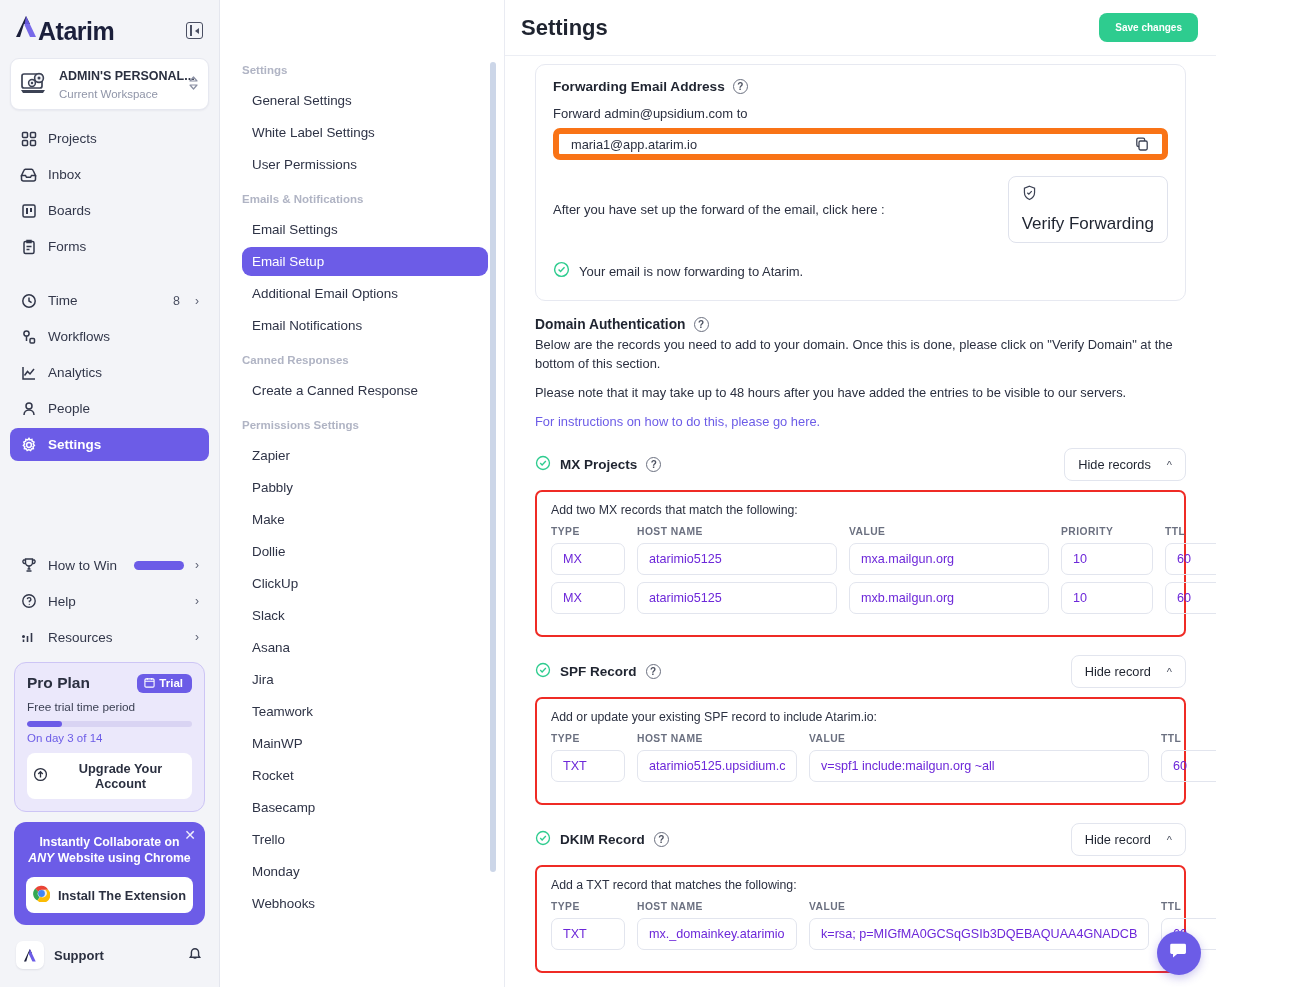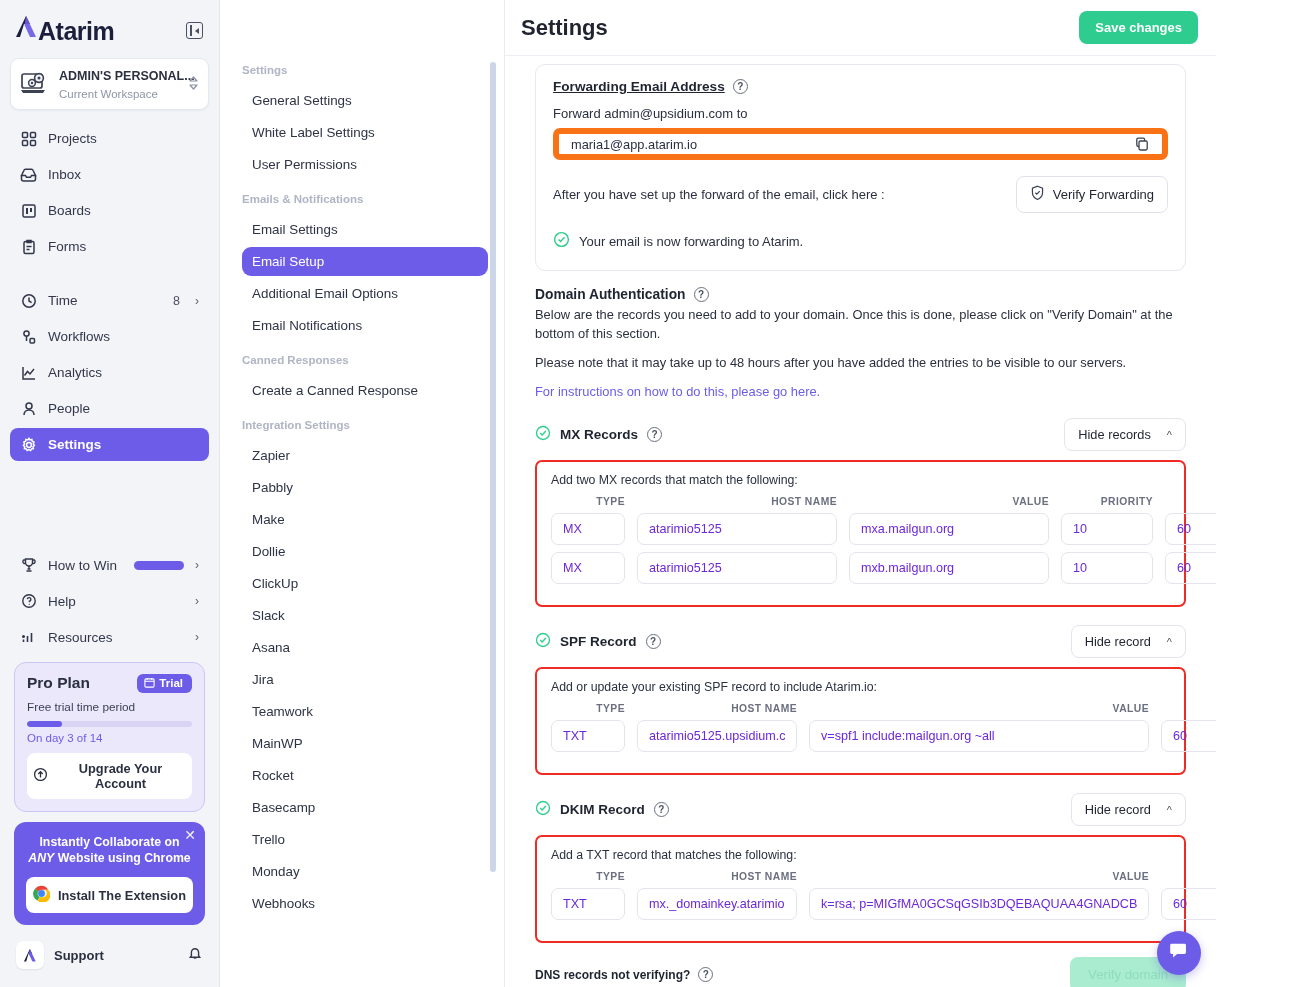--- a/index.html
+++ b/index.html
@@ -155,56 +155,56 @@
   .main { flex: 1; height: 987px; position: relative; background: #fff; overflow: hidden; }
   .topbar {
     position: absolute; top: 0; left: 0; right: 0; height: 56px;
     border-bottom: 1px solid #eceef4; background: #fff;
     display: flex; align-items: center; justify-content: space-between;
     padding: 0 18px 0 16px; z-index: 5;
   }
   .page-title { font-size: 22px; font-weight: bold; color: #1f2430; }
   .save-btn {
     background: #2ecc8f; color: #fff; border: none; border-radius: 8px;
-    padding: 9px 16px; font-size: 13px; font-weight: bold; cursor: pointer;
+    padding: 9px 16px; font-size: 10px; font-weight: bold; cursor: pointer;
     font-family: inherit;
   }
 
   .content {
     position: absolute; top: 56px; left: 0; right: 0; bottom: 0;
     padding: 8px 30px 0 30px; overflow: hidden;
   }
 
   .fw-card {
     border: 1px solid #e7e9f1; border-radius: 10px; padding: 14px 17px 18px 17px;
     margin-bottom: 16px;
   }
   .lbl-row { display: flex; align-items: center; gap: 8px; }
-  .strong-lbl { font-size: 13.6px; font-weight: bold; color: #1f2430; text-decoration: underline; }
+  .strong-lbl { font-size: 13.6px; font-weight: bold; color: #1f2430; }
   .qmark {
     width: 15px; height: 15px; border: 1.3px solid #6b7080; border-radius: 50%;
     font-size: 10px; color: #4c5160; display: inline-flex; align-items: center;
     justify-content: center; cursor: pointer; flex: 0 0 15px; font-weight: bold;
   }
   .fw-sub { font-size: 13px; color: #2b3040; margin: 12px 0 7px 0; }
   .input-wrap {
     position: relative; border: 6px solid #f97316; border-radius: 7px;
     height: 32px; display: flex; align-items: center; padding: 0 12px;
   }
   .input-wrap input {
     border: none; outline: none; flex: 1; font-size: 12.8px; color: #2b3040;
     font-family: inherit; background: transparent;
   }
   .copy-ico { cursor: pointer; display:flex; align-items:center; }
   .fw-mid { display: flex; align-items: center; justify-content: space-between; margin-top: 16px; }
   .fw-mid-txt { font-size: 13px; color: #2b3040; }
   .verify-fwd {
     border: 1px solid #dfe2ec; border-radius: 8px; background: #fff;
-    padding: 8px 13px; font-size: 13px; color: #1f2430; cursor: pointer;
-    display: flex; align-items: center; gap: 8px; font-family: inherit;
+    padding: 8px 13px; font-size: 17px; color: #1f2430; cursor: pointer;
+    display: flex; align-items: flex-start; gap: 8px; font-family: inherit; flex-direction: column;
   }
   .fw-ok { display: flex; align-items: center; gap: 9px; margin-top: 18px; }
   .fw-ok-txt { font-size: 13px; color: #2b3040; }
 
   .sec-title { font-size: 13.8px; font-weight: bold; color: #1f2430; }
   .body-txt { font-size: 12.9px; color: #2b3040; line-height: 1.45; margin-top: 4px; }
   .body-txt.sp { margin-top: 11px; }
   .link-txt { font-size: 12.9px; color: #6c5ce7; margin-top: 11px; cursor: pointer; display:inline-block; }
 
   .rec-head { display: flex; align-items: center; justify-content: space-between; margin-top: 18px; }
@@ -220,21 +220,21 @@
   .rec-box {
     border: 2.5px solid #ef2b25; border-radius: 7px;
     padding: 11px 14px 14px 14px; margin-top: 9px;
   }
   .rec-note { font-size: 12.3px; color: #2b3040; margin-bottom: 9px; }
   .rec-grid { display: grid; gap: 0 12px; }
   .rec-grid.mx { grid-template-columns: 74px 200px 200px 92px 110px; }
   .rec-grid.txt { grid-template-columns: 74px 160px 340px 110px; }
   .col-head {
     font-size: 10.3px; font-weight: bold; color: #6b7080;
-    letter-spacing: .45px; padding-bottom: 6px; text-align: right;
+    letter-spacing: .45px; padding-bottom: 6px;
   }
   .cell {
     border: 1px solid #e2e5ee; border-radius: 7px; height: 32px;
     display: flex; align-items: center; padding: 0 11px; margin-bottom: 7px;
     overflow: hidden;
   }
   .cell input {
     border: none; outline: none; width: 100%; font-size: 12.6px; color: #6d28d9;
     font-family: inherit; background: transparent;
   }
@@ -509,21 +509,21 @@
 
       <div class="sub-head">Emails &amp; Notifications</div>
       <div class="sub-item">Email Settings</div>
       <div class="sub-item active">Email Setup</div>
       <div class="sub-item">Additional Email Options</div>
       <div class="sub-item">Email Notifications</div>
 
       <div class="sub-head">Canned Responses</div>
       <div class="sub-item">Create a Canned Response</div>
 
-      <div class="sub-head">Integration Settings</div>
+      <div class="sub-head">Permissions Settings</div>
       <div class="sub-item">Zapier</div>
       <div class="sub-item">Pabbly</div>
       <div class="sub-item">Make</div>
       <div class="sub-item">Dollie</div>
       <div class="sub-item">ClickUp</div>
       <div class="sub-item">Slack</div>
       <div class="sub-item">Asana</div>
       <div class="sub-item">Jira</div>
       <div class="sub-item">Teamwork</div>
       <div class="sub-item">MainWP</div>
@@ -595,21 +595,21 @@
 
       <section>
         <div class="rec-head">
           <span class="rec-head-l">
             <span>
               <svg width="16" height="16" viewBox="0 0 18 18" fill="none" stroke="#2ecc8f" stroke-width="1.5">
                 <circle cx="9" cy="9" r="7.3"></circle>
                   <path d="M5.9 9.1 L8 11.2 L12.2 6.7"></path>
               </svg>
             </span>
-            <span class="rec-title">MX Records</span>
+            <span class="rec-title">MX Projects</span>
             <span class="qmark">?</span>
           </span>
           <button class="hide-btn">
             <span>Hide records</span>
             <span class="caret">^</span>
           </button>
         </div>
 
         <div class="rec-box">
           <div class="rec-note">Add two MX records that match the following:</div>

